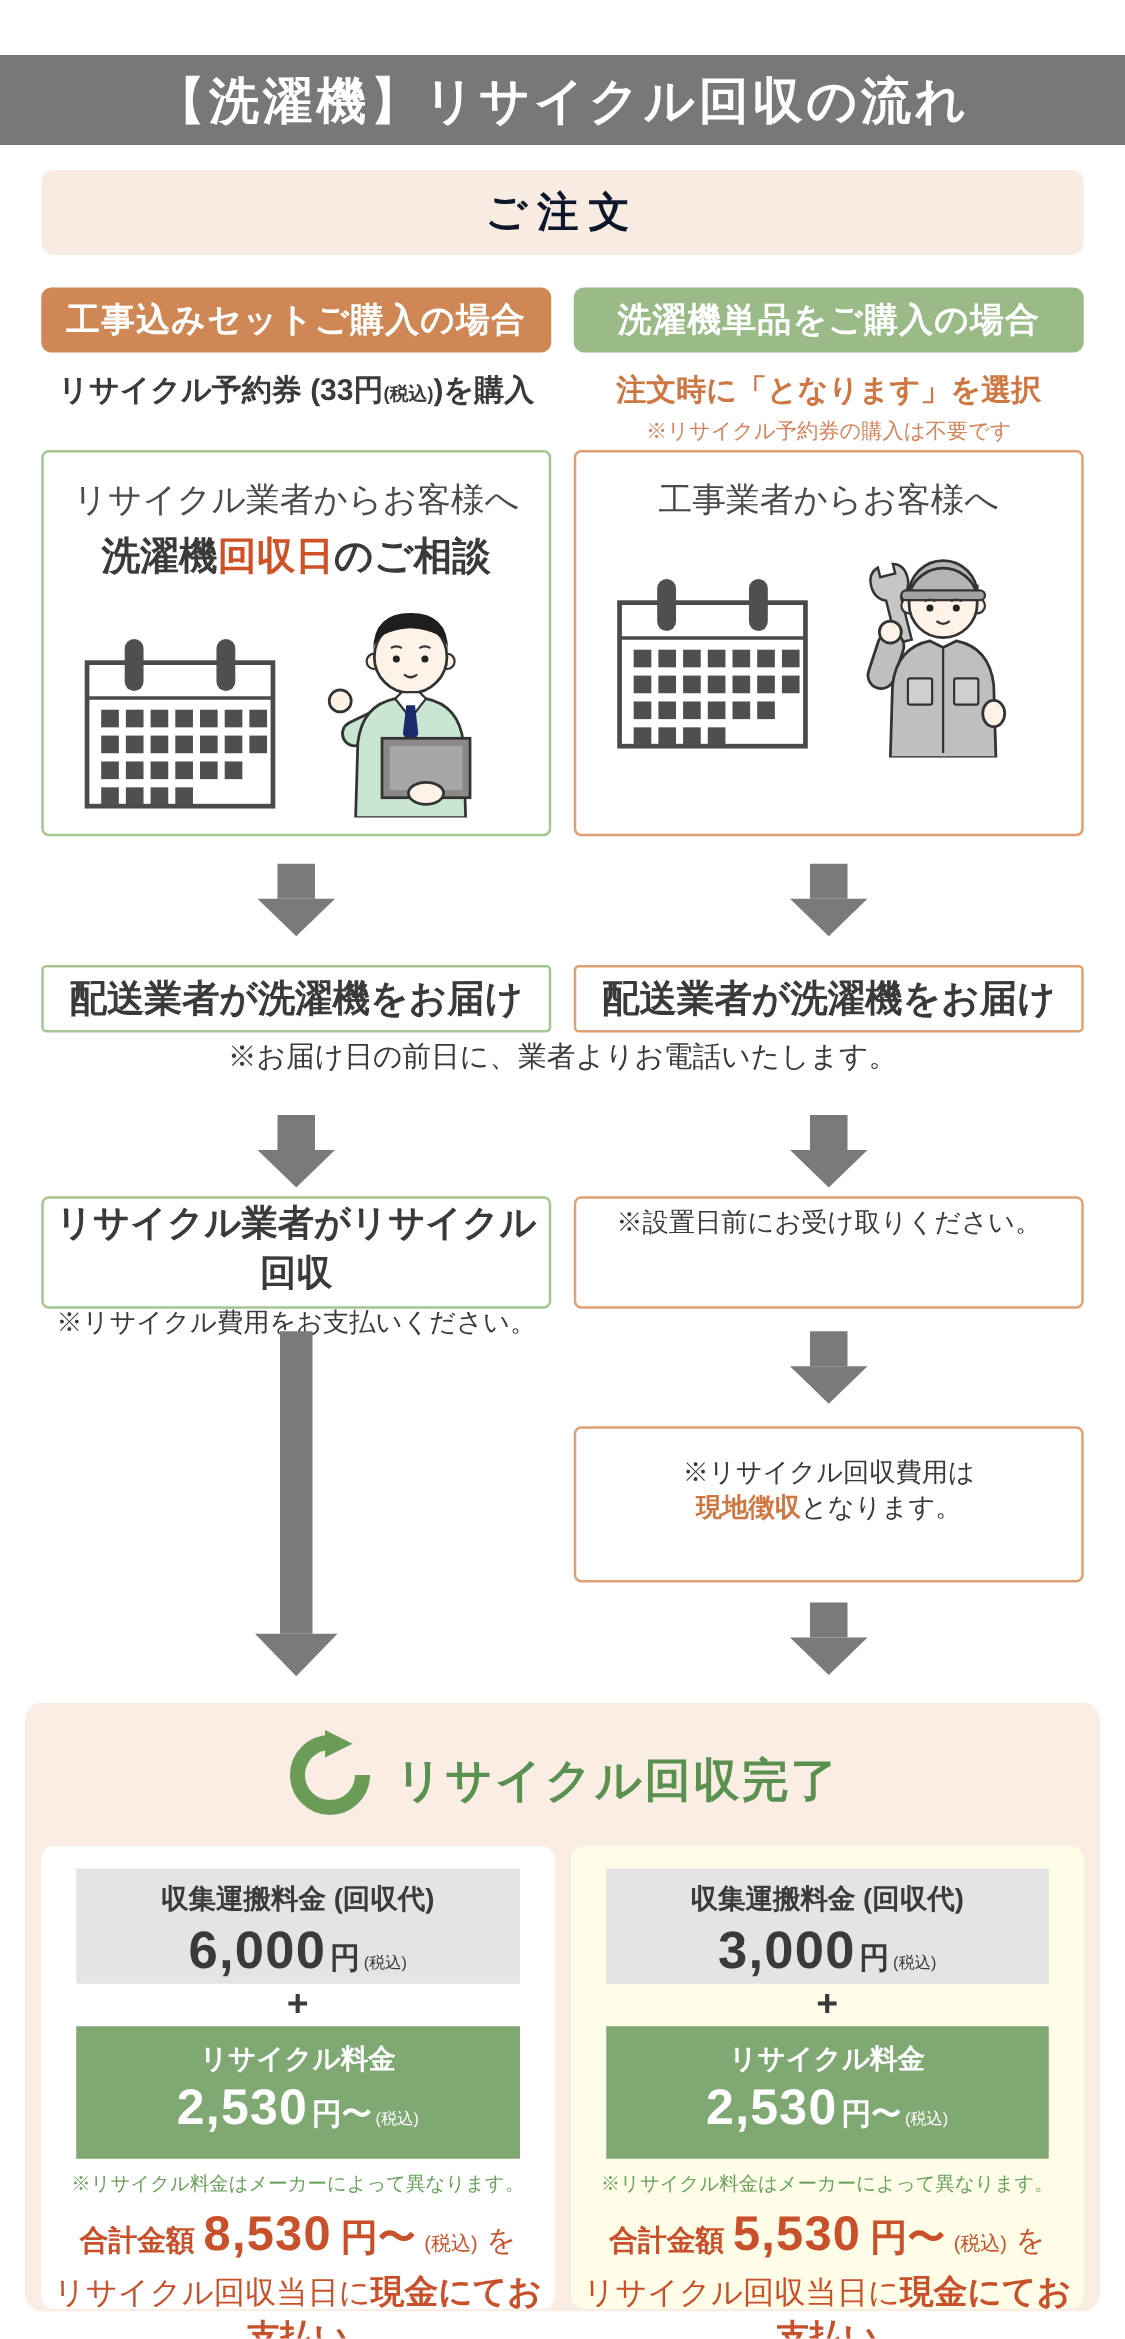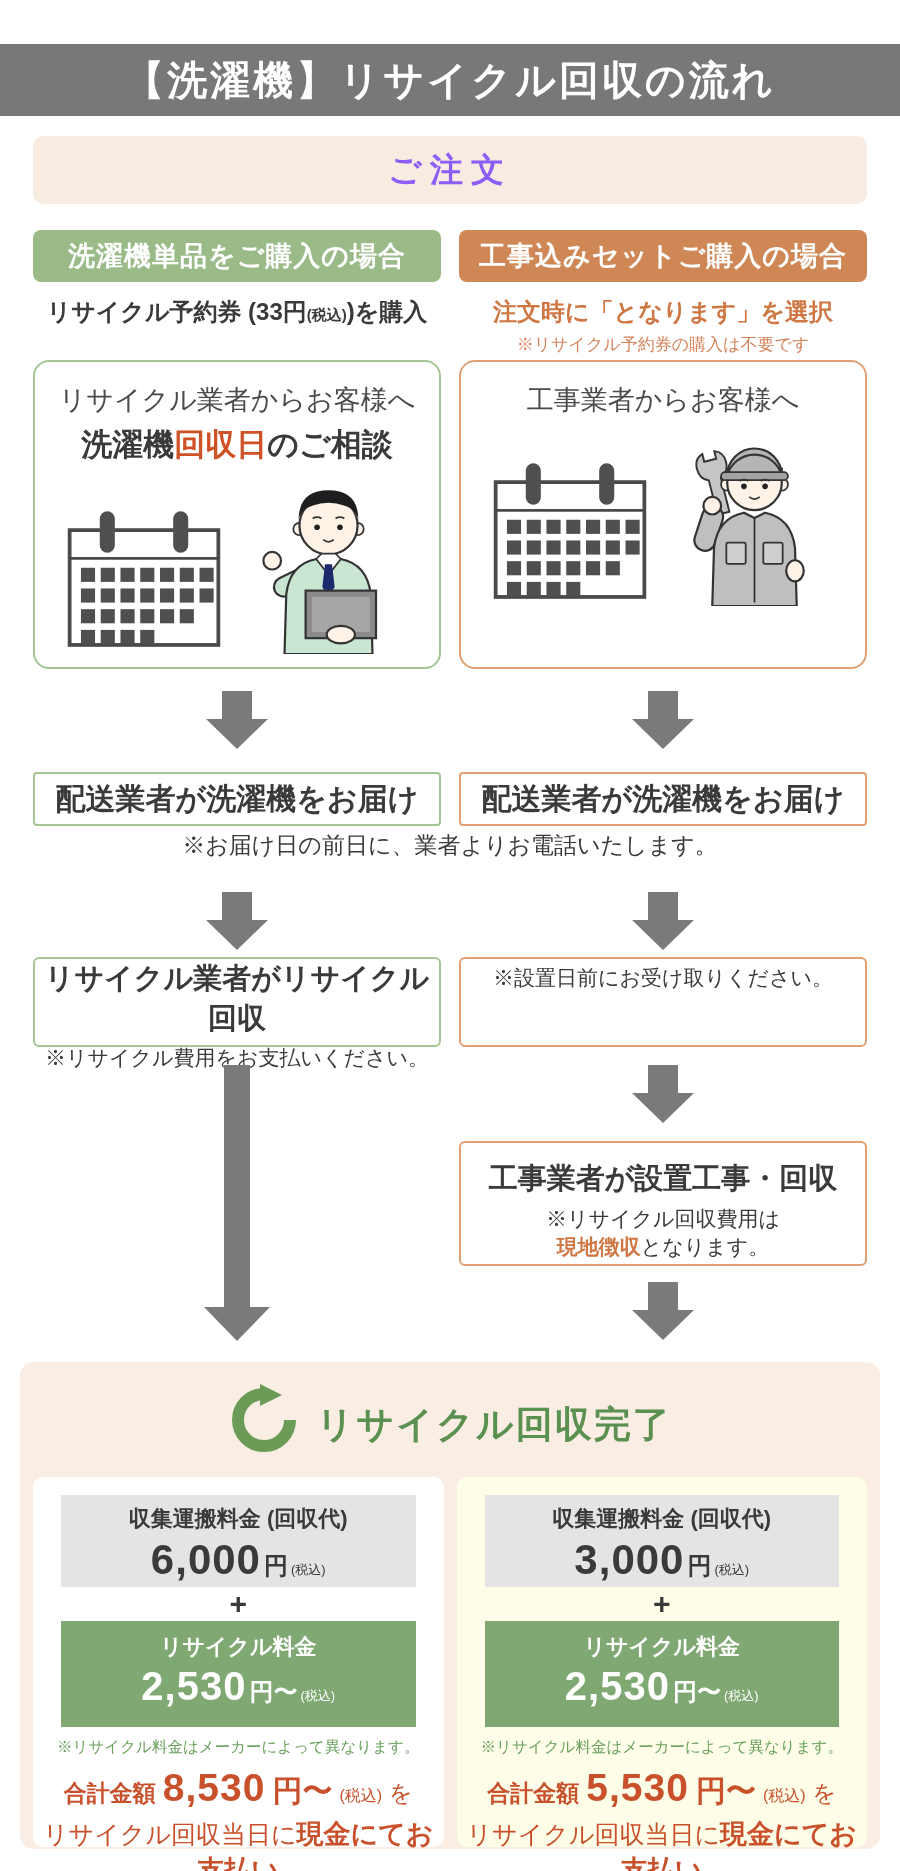--- a/index.html
+++ b/index.html
@@ -6,39 +6,39 @@
   body { background:#ffffff; font-family:"Liberation Sans", sans-serif; }
   .page { position:relative; width:900px; height:1871px; background:#ffffff; overflow:hidden; }
 
   
   .title-bar { margin-top:44px; height:72px; background:#787878; display:flex; align-items:center; justify-content:center; }
   .title-bar span { color:#ffffff; font-size:40px; font-weight:bold; letter-spacing:3px; }
 
   
   .order-banner { margin:20px 33px 0; height:68px; background:#F8ECE2; border-radius:10px;
                   display:flex; align-items:center; justify-content:center; }
-  .order-banner span { font-size:33px; font-weight:bold; color:#8b5cf6; letter-spacing:8px; }
+  .order-banner span { font-size:33px; font-weight:bold; color:#0f172a; letter-spacing:8px; }
 
   
   .cols { display:flex; gap:18px; margin:0 33px; }
   .col  { flex:1; display:flex; flex-direction:column; align-items:center; }
 
   .row-case { margin-top:26px; }
   .case-header { width:100%; height:52px; border-radius:8px; display:flex; align-items:center; justify-content:center;
                  color:#ffffff; font-size:27px; font-weight:bold; letter-spacing:1px; }
   .case-header.green  { background:#9ABB88; }
   .case-header.orange { background:#CF8855; }
 
   .row-note { height:78px; padding-top:14px; }
   .purchase-note { font-size:24px; font-weight:bold; color:#3A3A3A; }
   .purchase-note .small-tax { font-size:15px; font-weight:bold; }
   .purchase-note-orange { font-size:24px; font-weight:bold; color:#CE7743; }
   .purchase-subnote { margin-top:5px; font-size:17px; color:#D4835A; }
 
-  .consult-box { width:100%; height:309px; background:#ffffff; border-radius:16px; padding-top:20px; text-align:center; }
+  .consult-box { width:100%; height:309px; background:#ffffff; border-radius:6px; padding-top:20px; text-align:center; }
   .consult-box.green-border  { border:2px solid #A3C693; }
   .consult-box.orange-border { border:2px solid #DFA173; }
   .consult-line1 { font-size:27px; color:#4A4A4A; }
   .consult-line2 { margin-top:6px; font-size:31px; font-weight:bold; color:#3A3A3A; }
   .consult-line2 .hl { color:#CF5226; }
   .illustration { margin-top:12px; display:flex; align-items:flex-end; justify-content:center; gap:22px; }
 
   
   .arrow-row { margin-top:22px; height:58px; }
   .arrow { display:flex; flex-direction:column; align-items:center; }
@@ -114,24 +114,24 @@
   <div class="title-bar">
     <span>【洗濯機】リサイクル回収の流れ</span>
   </div>
 
   <div class="order-banner">
     <span>ご注文</span>
   </div>
 
   <div class="cols row-case">
     <div class="col">
+        <div class="case-header orange">工事込みセットご購入の場合</div>
+      </div>
+    <div class="col">
         <div class="case-header green">洗濯機単品をご購入の場合</div>
-      </div>
-    <div class="col">
-        <div class="case-header orange">工事込みセットご購入の場合</div>
       </div>
   </div>
 
   <div class="cols row-note">
     <div class="col">
       <div class="purchase-note">
         <span>リサイクル予約券 (33円</span><span class="small-tax">(税込)</span><span>)を購入</span>
       </div>
     </div>
     <div class="col">
@@ -336,21 +336,20 @@
           <div class="shaft"></div>
           <div class="head"></div>
         </div>
     </div>
     <div class="col">
       <div class="arrow">
           <div class="shaft"></div>
           <div class="head"></div>
         </div>
       <div class="install-box">
-        <div class="step-title">工事業者が設置工事・回収</div>
         <div class="step-note">
           <span>※リサイクル回収費用は</span><br>
           <span class="hl-orange">現地徴収</span><span>となります。</span>
         </div>
       </div>
       <div class="arrow right-final-arrow">
           <div class="shaft"></div>
           <div class="head"></div>
         </div>
     </div>

